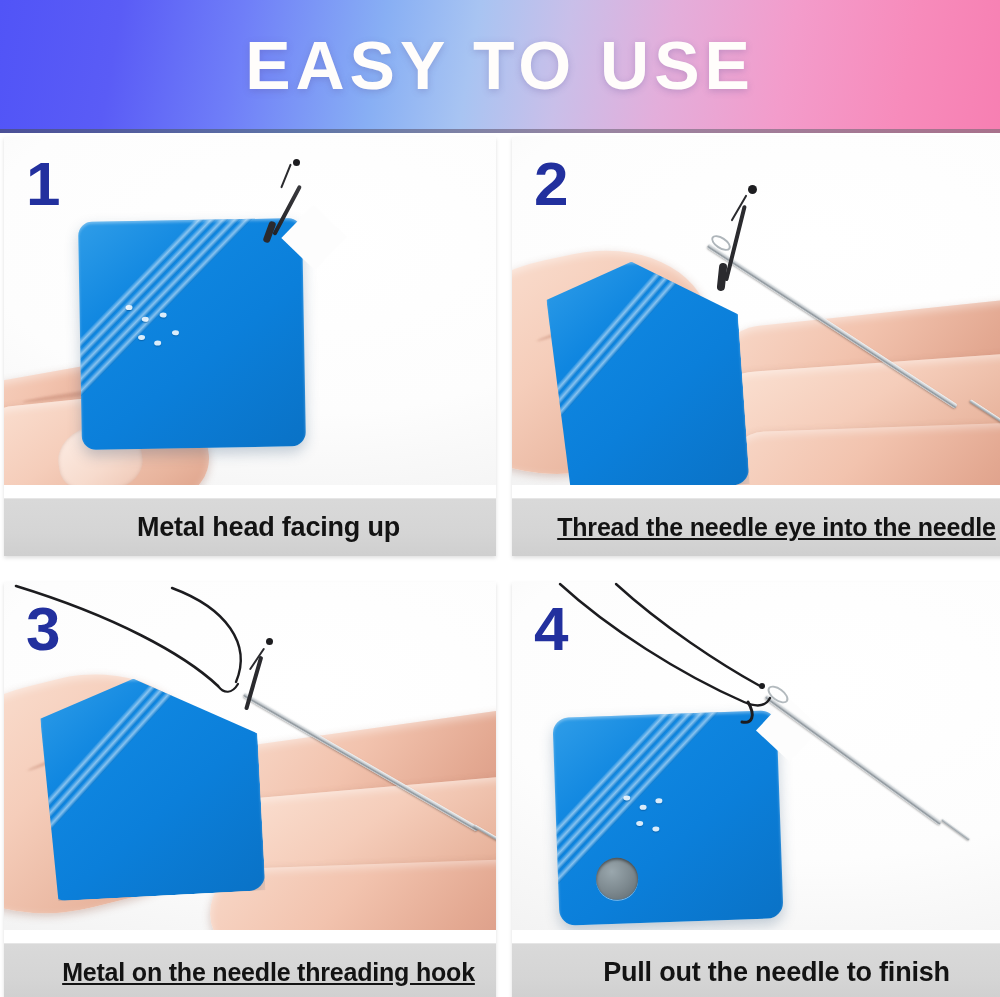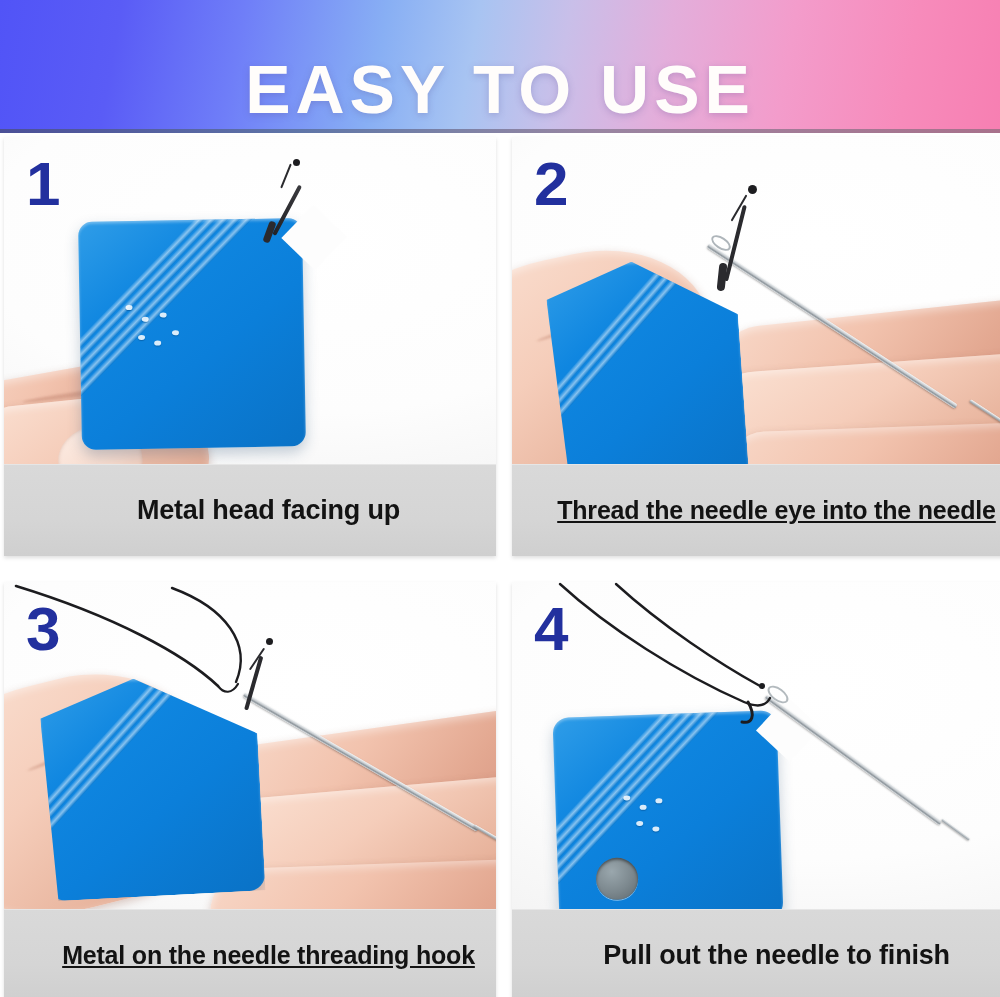--- a/index.html
+++ b/index.html
@@ -34,21 +34,20 @@
     opacity:.85;
   }
   .header-title {
     position:absolute; left:0; top:0; width:1000px; height:129px;
     display:flex; align-items:center; justify-content:center;
     color:#fffdfb;
     font-size:68px; font-weight:bold;
     letter-spacing:5px;
     text-shadow:0 2px 7px rgba(90,80,150,.28);
     font-family:"Liberation Sans", sans-serif;
-    margin-top:24px;
   }
 
   
   .grid {
     position:absolute; left:0; top:133px; width:1000px; height:864px;
     display:grid;
     grid-template-columns:492px 492px;
     grid-template-rows:419px 419px;
     column-gap:16px; row-gap:26px;
     padding:4px 0 0 4px;
@@ -66,21 +65,21 @@
   }
   .step-num {
     position:absolute; left:22px; top:18px;
     font-size:62px; font-weight:bold; line-height:.95;
     color:#22309e;
     text-shadow:1px 1px 0 rgba(255,255,255,.8);
     z-index:40;
     font-family:"Liberation Sans", sans-serif;
   }
   .caption {
-    position:absolute; left:0; bottom:0; width:492px; height:92px;
+    position:absolute; left:0; bottom:0; width:492px; height:58px;
     background:linear-gradient(180deg,#d9d9d9 0%,#d5d5d5 60%,#cfcfcf 100%);
     display:flex; align-items:center; justify-content:center;
     border-top:1px solid #e6e6e6;
     padding-left:37px;
   }
   .caption span {
     color:#131313; font-size:27px; font-weight:bold;
     letter-spacing:-.2px; white-space:nowrap;
     font-family:"Liberation Sans", sans-serif;
   }

